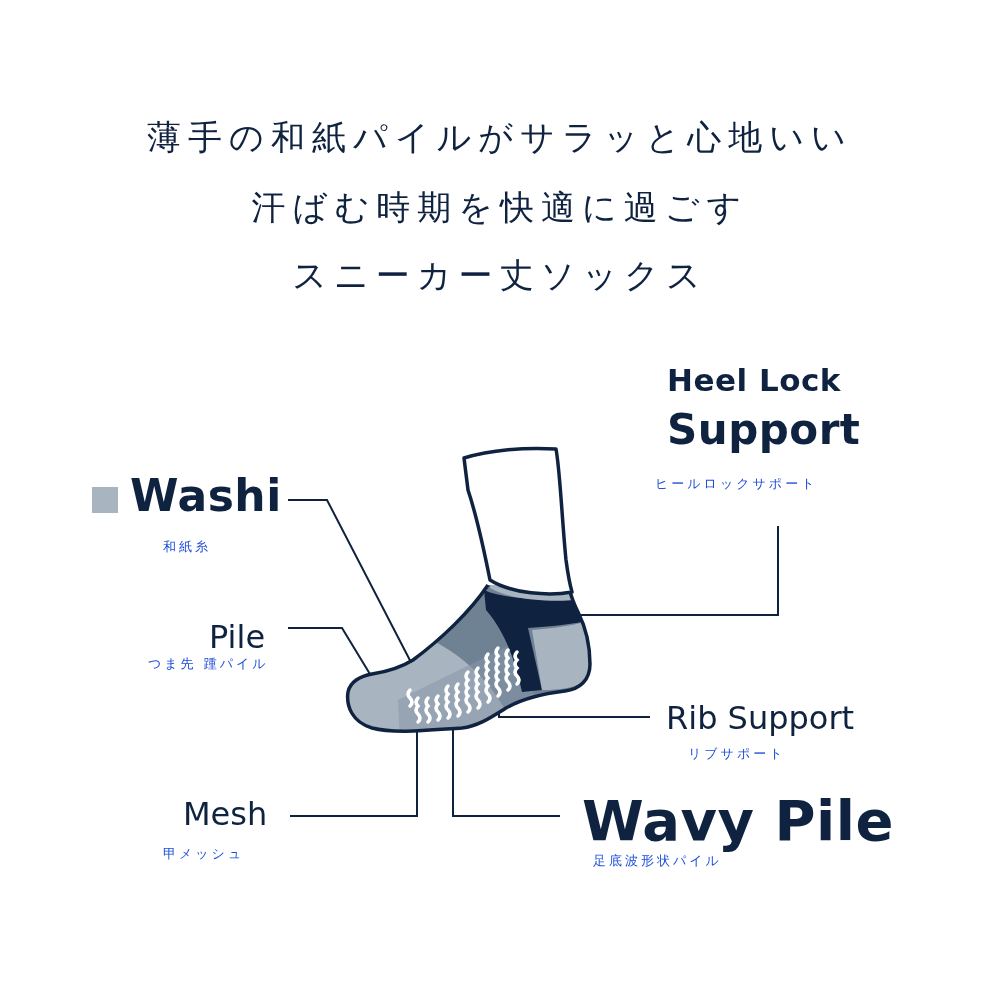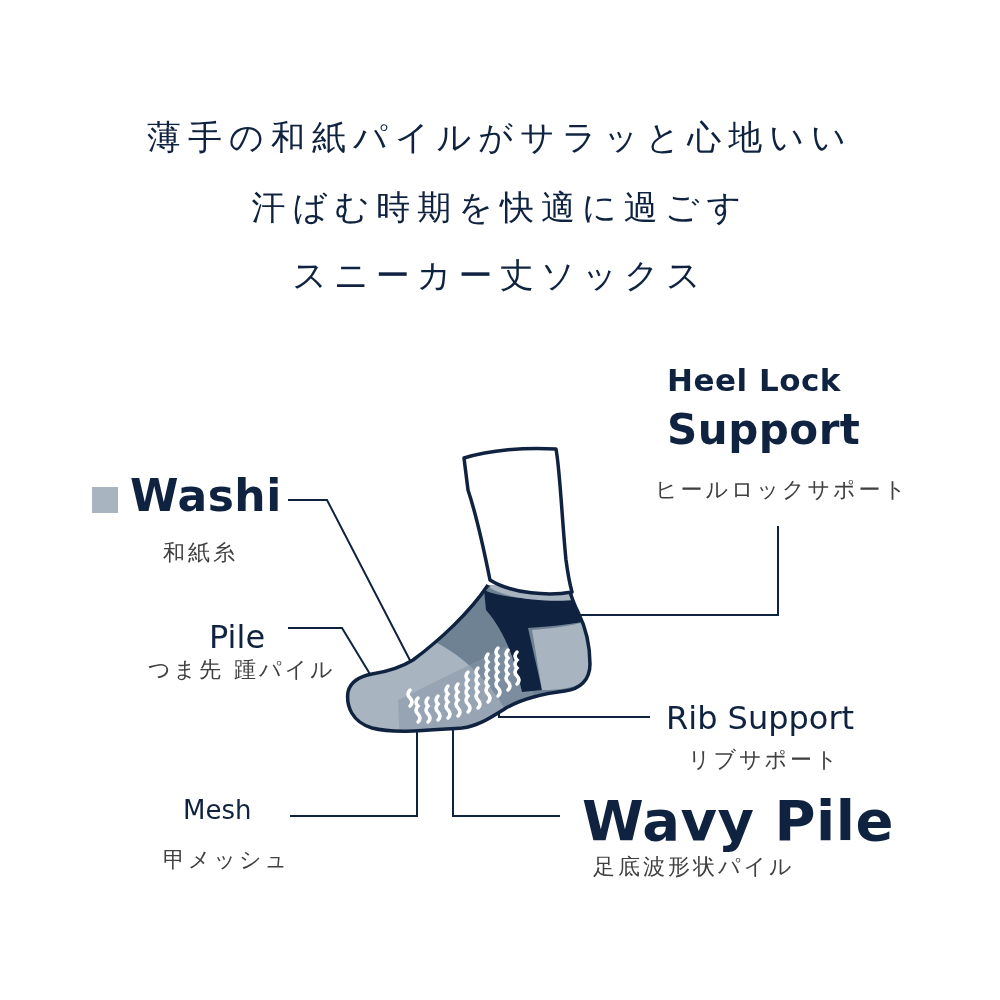--- a/index.html
+++ b/index.html
@@ -5,22 +5,22 @@
     html, body { margin: 0; padding: 0; background: #ffffff; }
     body { width: 1000px; height: 1000px; position: relative; overflow: hidden;
            font-family: "DejaVu Sans", sans-serif; color: #0f2340; }
     .headline { position: absolute; left: 0; width: 1000px; text-align: center;
                 font-family: "DejaVu Sans", sans-serif; font-weight: 300;
                 font-size: 34px; letter-spacing: 7px; color: #0f2340; }
     .en-bold { position: absolute; font-family: "DejaVu Sans", sans-serif; font-weight: bold;
                color: #0f2340; letter-spacing: 0.5px; }
     .en-reg  { position: absolute; font-family: "DejaVu Sans", sans-serif; font-weight: normal;
                color: #0f2340; }
-    .jp { position: absolute; font-family: "DejaVu Sans", sans-serif; font-size: 22px;
-          color: #404040; letter-spacing: 3px; white-space: nowrap; }
+    .jp { position: absolute; font-family: "DejaVu Sans", sans-serif; font-size: 13px;
+          color: #1d4ed8; letter-spacing: 3px; white-space: nowrap; }
     .swatch { position: absolute; width: 26px; height: 26px; }
     svg.diagram { position: absolute; left: 0; top: 0; }
   </style>
 </head>
 <body>
 
 <div class="headline" style="top:115px;">薄手の和紙パイルがサラッと心地いい</div>
 <div class="headline" style="top:185px;">汗ばむ時期を快適に過ごす</div>
 <div class="headline" style="top:253px;">スニーカー丈ソックス</div>
 
@@ -81,17 +81,17 @@
 <div class="en-reg" style="left:209px; top:606px; font-size:32px;margin-top:12px;">Pile</div>
 <div class="jp" style="left:148px; top:655px;">つま先 踵パイル</div>
 
 <div class="en-bold" style="left:667px; top:362px; font-size:31px;">Heel Lock</div>
 <div class="en-bold" style="left:667px; top:405px; font-size:42px;">Support</div>
 <div class="jp" style="left:655px; top:475px;">ヒールロックサポート</div>
 
 <div class="en-reg" style="left:666px; top:699px; font-size:32px;">Rib Support</div>
 <div class="jp" style="left:688px; top:745px;">リブサポート</div>
 
-<div class="en-reg" style="left:183px; top:795px; font-size:26px;">Mesh</div>
+<div class="en-reg" style="left:183px; top:795px; font-size:32px;">Mesh</div>
 <div class="jp" style="left:163px; top:845px;">甲メッシュ</div>
 
 <div class="en-bold" style="left:582px; top:788px; font-size:56px;">Wavy Pile</div>
 <div class="jp" style="left:593px; top:852px;">足底波形状パイル</div>
 
 </body></html>

